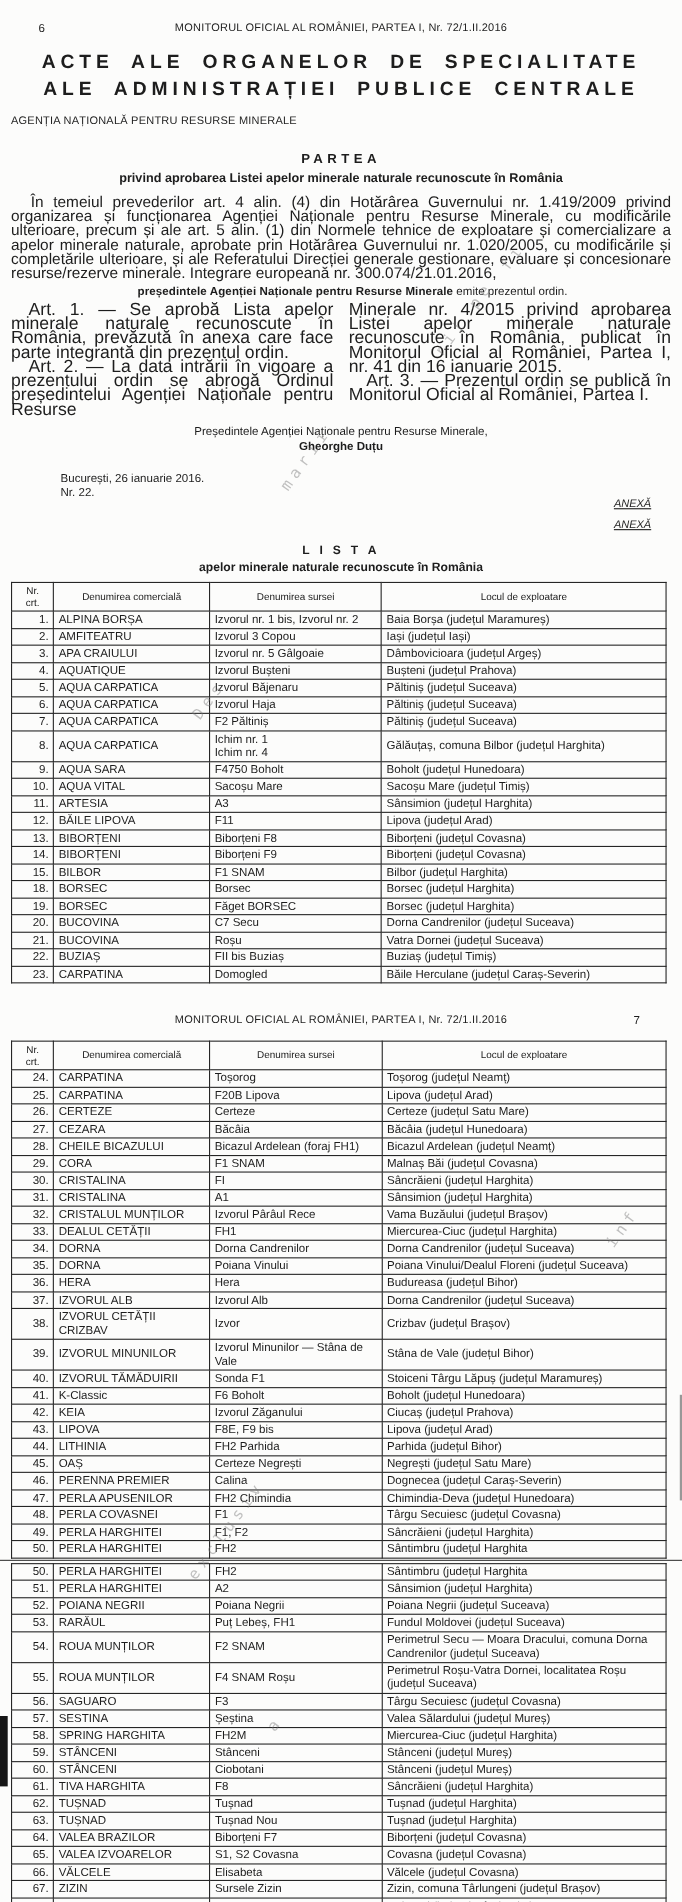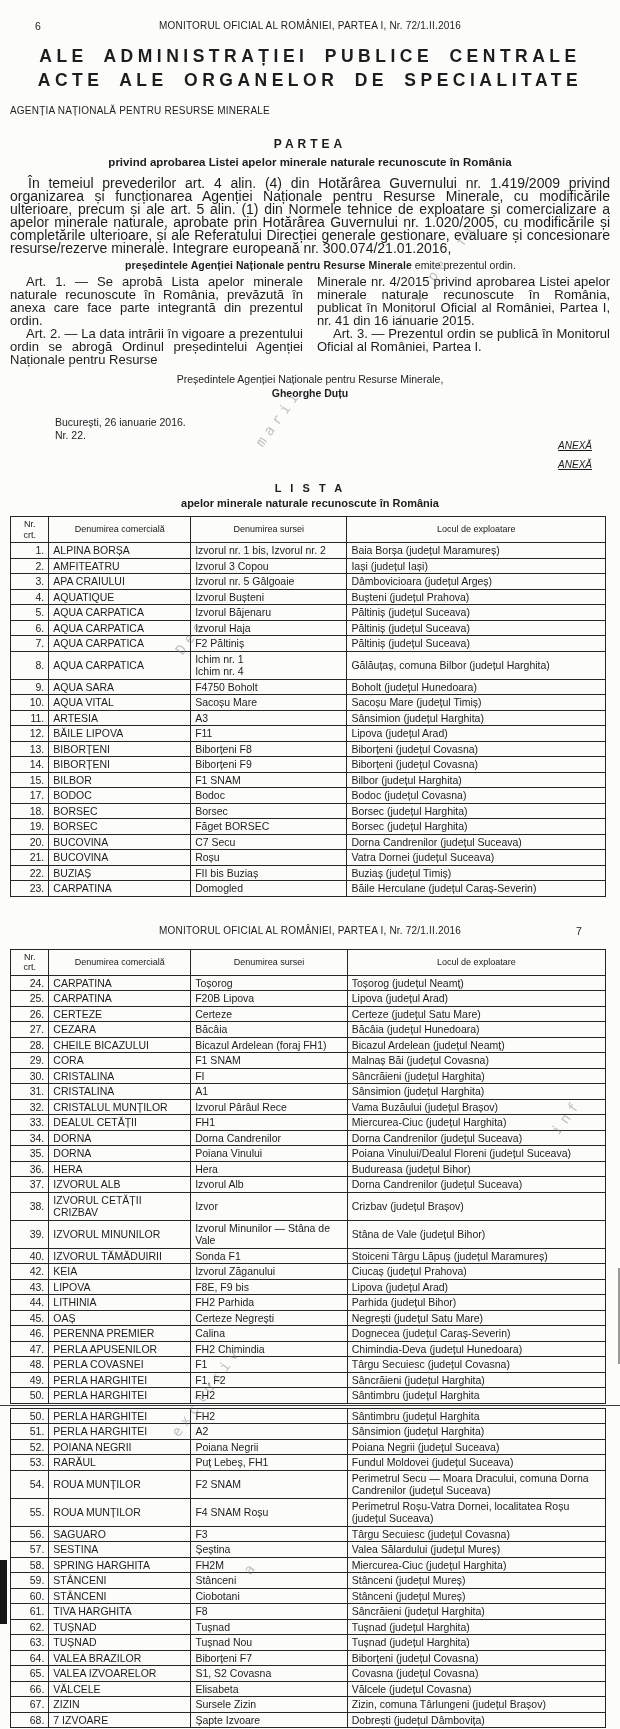--- a/index.html
+++ b/index.html
@@ -13,21 +13,21 @@
   .main-title{margin:13px 0 0 0;text-align:center;font-weight:bold;font-size:17.5px;line-height:24px;letter-spacing:4.5px;word-spacing:7px;}
   .agency{margin-top:13px;font-size:10px;letter-spacing:.2px;}
   .order-heading{margin-top:21px;text-align:center;font-weight:bold;font-size:12px;letter-spacing:4px;}
   .order-subtitle{margin-top:5px;text-align:center;font-weight:bold;font-size:11.5px;}
 
   .preamble{margin:9px 0 0 0;font-size:14px;line-height:13px;text-align:justify;text-indent:18px;}
   .issuer-line{margin:4px 0 0 115px;font-size:10.5px;}
   .issuer-line b{letter-spacing:.1px;}
 
   .twocol{display:flex;gap:14px;margin-top:4px;}
-  .twocol .col{flex:1;font-size:13px;line-height:13px;text-align:justify;}
+  .twocol .col{flex:1;font-size:16px;line-height:13px;text-align:justify;}
   .twocol p{margin:0;}
   .twocol p.ind{text-indent:16px;}
 
   .sig-title{margin-top:7px;text-align:center;font-size:10.5px;}
   .sig-name{margin-top:2px;text-align:center;font-size:10.5px;font-weight:bold;}
 
   .date-annex-row{display:flex;justify-content:space-between;margin-top:17px;}
   .date-block{margin-left:45px;font-size:10.5px;line-height:13px;}
   .annex-block{padding-top:24px;padding-right:18px;text-align:right;}
   .annex-label{display:block;font-size:10px;font-style:italic;text-decoration:underline;margin-bottom:8px;}
@@ -54,22 +54,22 @@
 <body>
 
 <div class="page">
 
   <div class="pg-header">
     <span class="pg-num-left">6</span>
     <span>MONITORUL OFICIAL AL ROMÂNIEI, PARTEA I, Nr. 72/1.II.2016</span>
   </div>
 
   <div class="main-title">
+    <div>ACTE ALE ORGANELOR DE SPECIALITATE</div>
     <div>ALE ADMINISTRAȚIEI PUBLICE CENTRALE</div>
-    <div>ACTE ALE ORGANELOR DE SPECIALITATE</div>
   </div>
 
   <div class="agency">AGENȚIA NAȚIONALĂ PENTRU RESURSE MINERALE</div>
 
   <div class="order-heading">PARTEA</div>
   <div class="order-subtitle">privind aprobarea Listei apelor minerale naturale recunoscute în România</div>
 
   <p class="preamble">În temeiul prevederilor art. 4 alin. (4) din Hotărârea Guvernului nr. 1.419/2009 privind organizarea și funcționarea Agenției Naționale pentru Resurse Minerale, cu modificările ulterioare, precum și ale art. 5 alin. (1) din Normele tehnice de exploatare și comercializare a apelor minerale naturale, aprobate prin Hotărârea Guvernului nr. 1.020/2005, cu modificările și completările ulterioare, și ale Referatului Direcției generale gestionare, evaluare și concesionare resurse/rezerve minerale. Integrare europeană nr. 300.074/21.01.2016,</p>
 
   <div class="issuer-line">
@@ -200,26 +200,20 @@
           <td class="cell-src">Biborțeni F9</td>
           <td class="cell-place">Biborțeni (județul Covasna)</td>
         </tr>
         <tr>
           <td class="cell-n">15.</td>
           <td class="cell-name">BILBOR</td>
           <td class="cell-src">F1 SNAM</td>
           <td class="cell-place">Bilbor (județul Harghita)</td>
         </tr>
         <tr>
-          <td class="cell-n">17.</td>
-          <td class="cell-name">BODOC</td>
-          <td class="cell-src">Bodoc</td>
-          <td class="cell-place">Bodoc (județul Covasna)</td>
-        </tr>
-        <tr>
           <td class="cell-n">18.</td>
           <td class="cell-name">BORSEC</td>
           <td class="cell-src">Borsec</td>
           <td class="cell-place">Borsec (județul Harghita)</td>
         </tr>
         <tr>
           <td class="cell-n">19.</td>
           <td class="cell-name">BORSEC</td>
           <td class="cell-src">Făget BORSEC</td>
           <td class="cell-place">Borsec (județul Harghita)</td>
@@ -361,20 +355,26 @@
           <td class="cell-n">39.</td>
           <td class="cell-name">IZVORUL MINUNILOR</td>
           <td class="cell-src">Izvorul Minunilor — Stâna de Vale</td>
           <td class="cell-place">Stâna de Vale (județul Bihor)</td>
         </tr>
         <tr>
           <td class="cell-n">40.</td>
           <td class="cell-name">IZVORUL TĂMĂDUIRII</td>
           <td class="cell-src">Sonda F1</td>
           <td class="cell-place">Stoiceni Târgu Lăpuș (județul Maramureș)</td>
+        </tr>
+        <tr>
+          <td class="cell-n">41.</td>
+          <td class="cell-name">K-Classic</td>
+          <td class="cell-src">F6 Boholt</td>
+          <td class="cell-place">Boholt (județul Hunedoara)</td>
         </tr>
         <tr>
           <td class="cell-n">42.</td>
           <td class="cell-name">KEIA</td>
           <td class="cell-src">Izvorul Zăganului</td>
           <td class="cell-place">Ciucaș (județul Prahova)</td>
         </tr>
         <tr>
           <td class="cell-n">43.</td>
           <td class="cell-name">LIPOVA</td>

